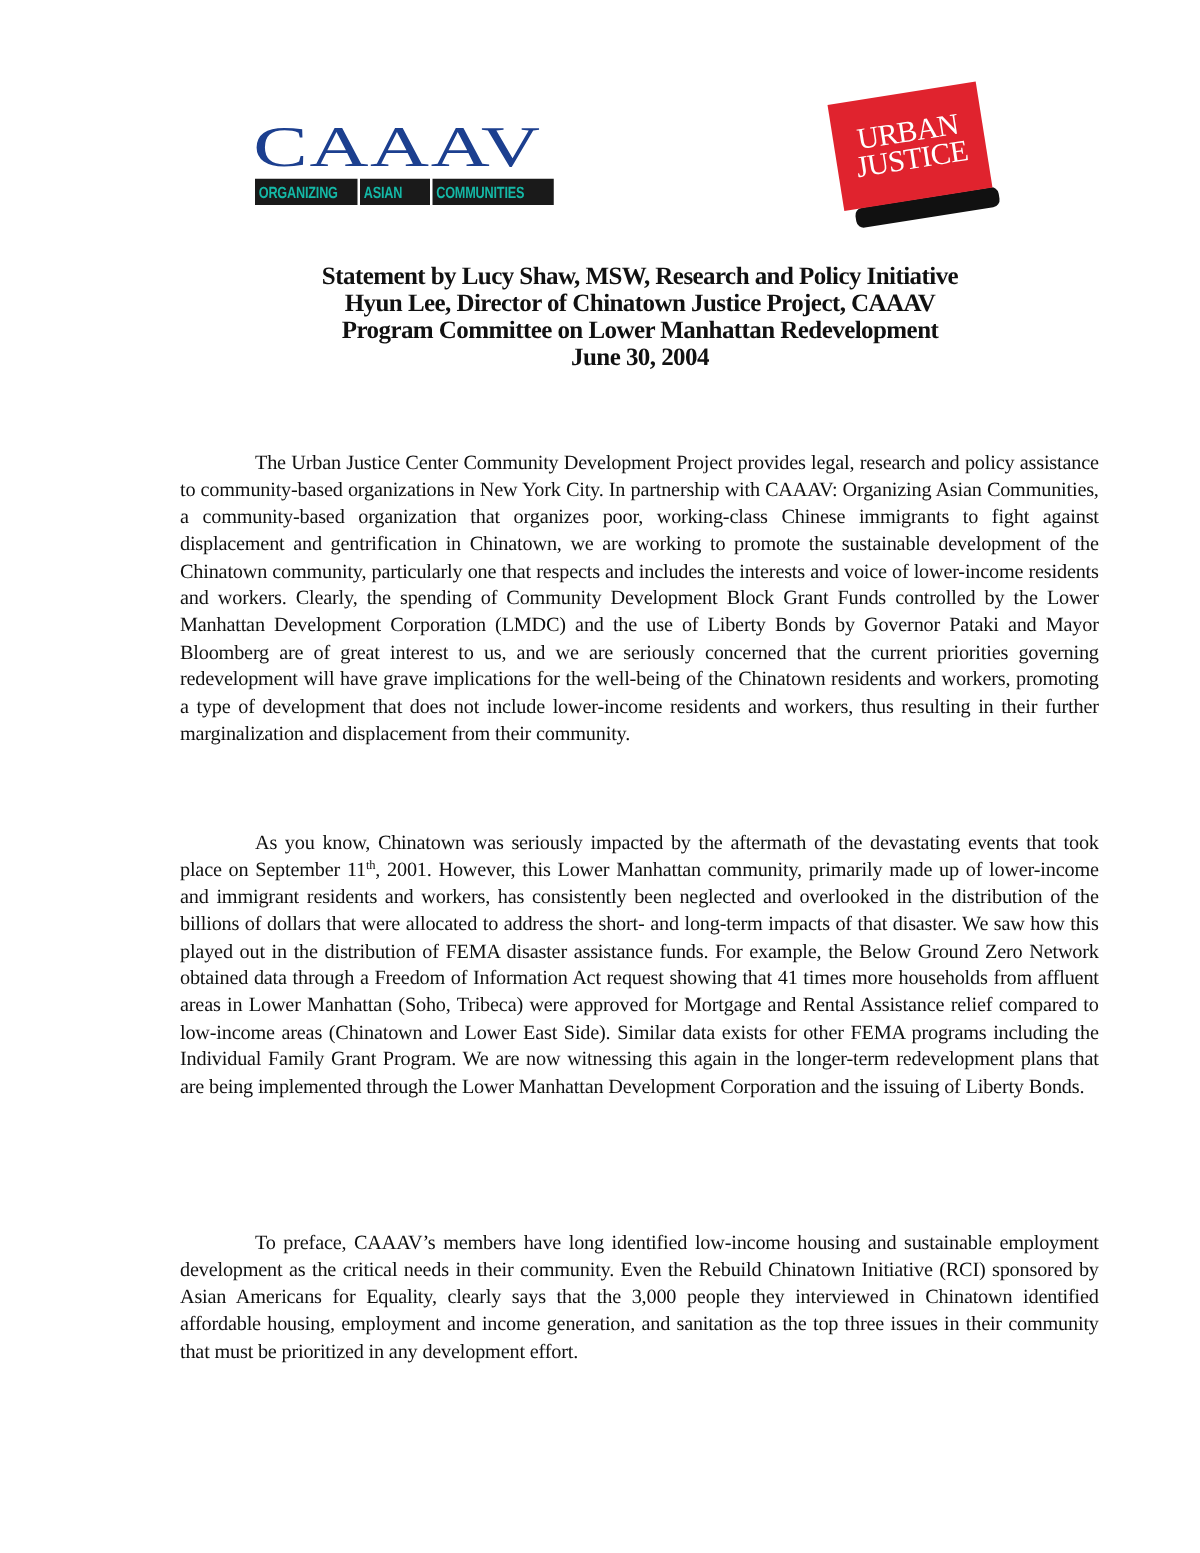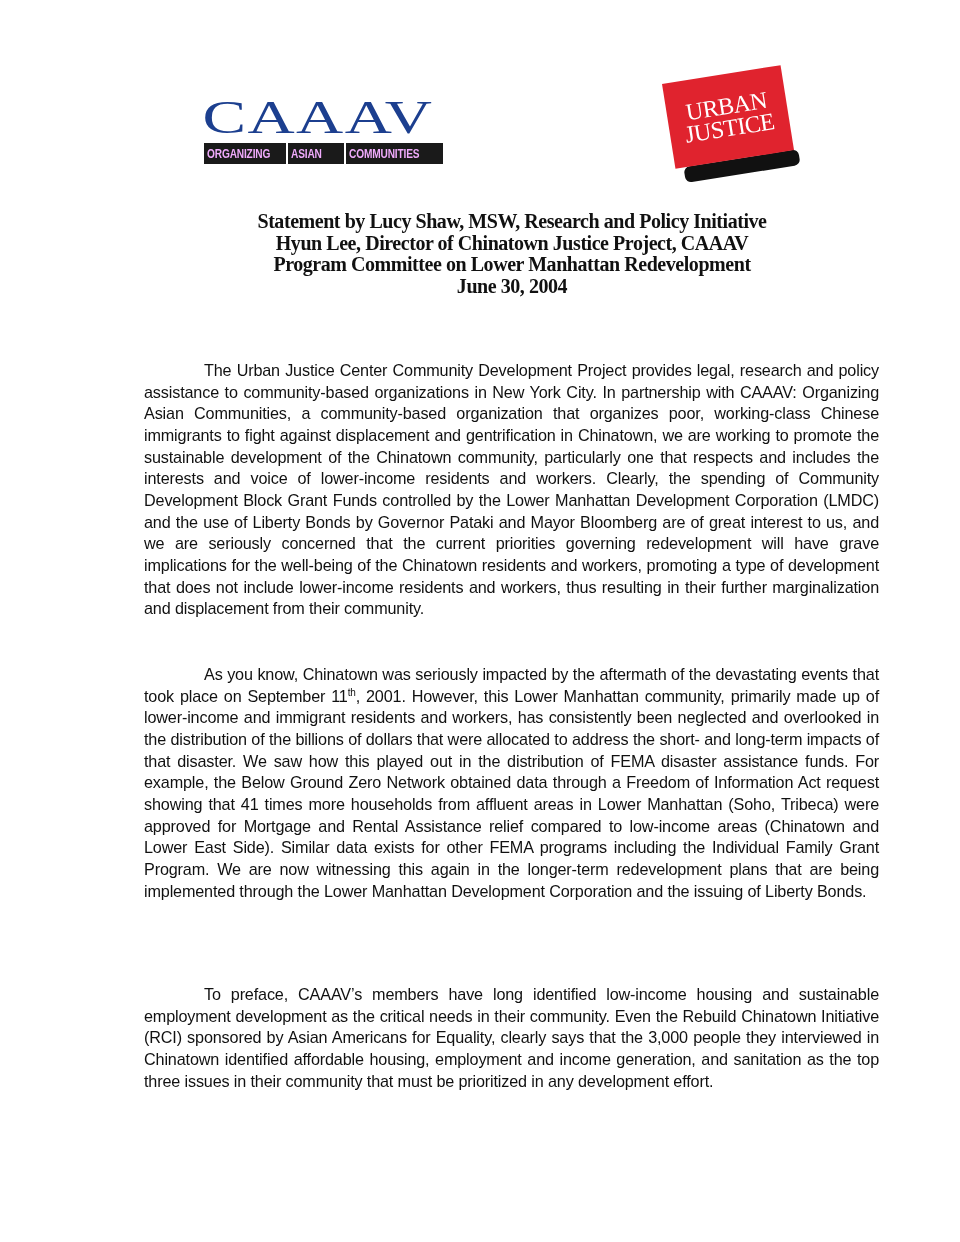--- a/index.html
+++ b/index.html
@@ -49,21 +49,21 @@
   .caaav-tagline {
     position: absolute;
     left: 2px;
     top: 40px;
     display: flex;
     gap: 2px;
     height: 21px;
   }
   .caaav-tag {
     background: #1a1a1a;
-    color: #f0abfc;
+    color: #14b8a6;
     font-family: "Liberation Sans", "DejaVu Sans", sans-serif;
     font-weight: bold;
     font-size: 13px;
     line-height: 21px;
     padding: 0 3px;
     letter-spacing: -0.2px;
     transform-origin: left center;
     white-space: nowrap;
   }
   .caaav-tag.t1 { width: 76px; }
@@ -134,21 +134,21 @@
   .title-line {
     display: block;
     white-space: nowrap;
   }
 
   
   .body-text {
     position: absolute;
     left: 112px;
     width: 735px;
-    font-family: Liberation Sans, sans-serif;
+    font-family: Liberation Serif, serif;
     font-size: 16.2px;
     line-height: 21.65px;
     text-align: justify;
     letter-spacing: -0.15px;
   }
   .body-text p {
     margin: 0;
     text-indent: 60px;
   }
   .p1 { top: 360px; }

